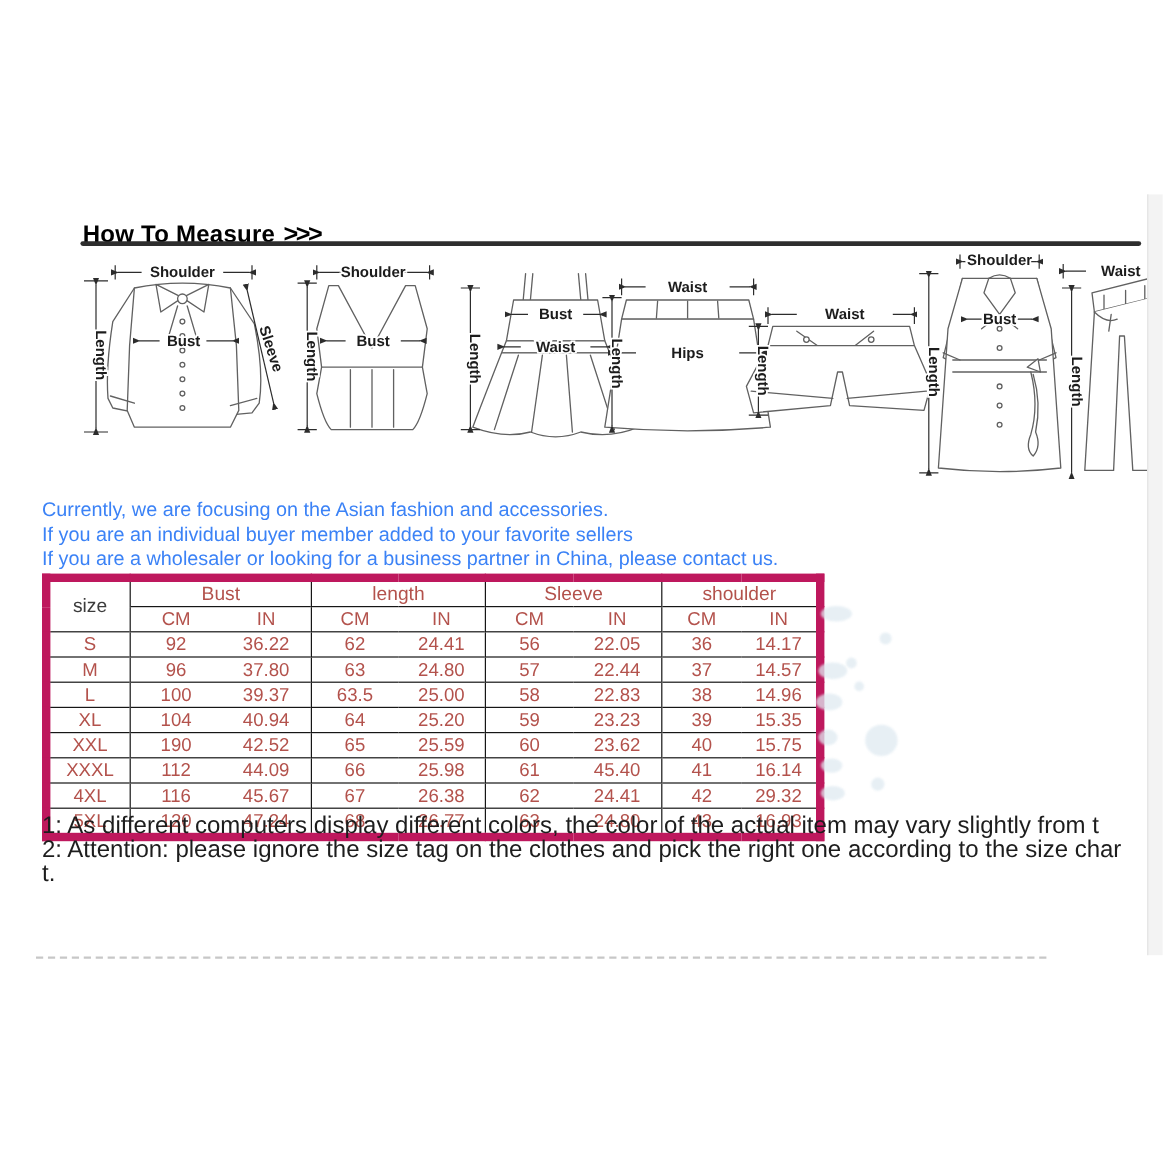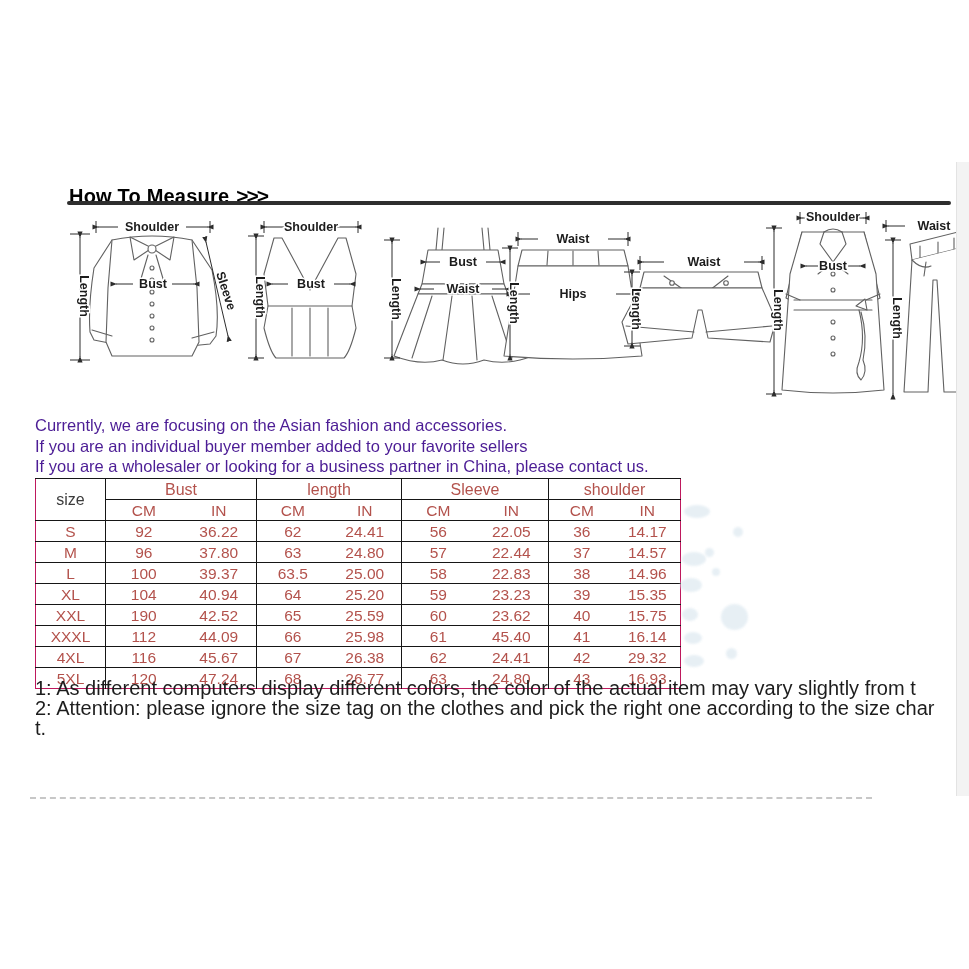--- a/index.html
+++ b/index.html
@@ -7,27 +7,27 @@
         font-family:"Liberation Sans",sans-serif;color:#1d1d1d;}
   
   .h2m{position:absolute;top:168px;left:69px;font-size:20px;font-weight:800;
        color:#000000;letter-spacing:.2px;white-space:nowrap;margin-top:16px;}
   .h2m .arrows{font-weight:900;letter-spacing:-2px;margin-left:7px;font-size:21px;}
   .h2m-rule{position:absolute;top:201px;left:67px;width:884px;height:4px;background:#2e2e2e;border-radius:2px;}
   
   .diagrams{position:absolute;top:210px;left:60px;width:896px;height:196px;}
   .diagrams svg{display:block;}
   
-  .intro{position:absolute;top:415px;left:35px;font-size:16.5px;line-height:20.5px;color:#4c1d95;}
+  .intro{position:absolute;top:415px;left:35px;font-size:16.5px;line-height:20.5px;color:#3b82f6;}
   
   .size-table{position:absolute;top:478px;left:35px;border-collapse:collapse;table-layout:fixed;
               width:645px;font-size:15.5px;color:#b3524c;background:#fff;}
   .size-table th,.size-table td{border:0;border-top:1px solid #161616;padding:0;margin:0;
               text-align:center;height:20px;line-height:19px;font-weight:400;overflow:hidden;}
-  .size-table{border:1px solid #be185d;}
+  .size-table{border:7px solid #be185d;}
   .size-table th.size-h{color:#3c3c3c;font-size:16px;}
   .size-table th.grp{border-left:1px solid #161616;color:#b3524c;font-size:16px;}
   .size-table tr.units th:nth-child(odd){border-left:1px solid #161616;}
   .size-table tbody td:nth-child(even){border-left:1px solid #161616;}
   
   .notes{position:absolute;top:679px;left:35px;font-size:20px;line-height:19.9px;color:#1d1d1d;}
   .dashline{position:absolute;top:797px;left:30px;width:842px;height:0;border-top:2px dashed #c7c7c7;}
   
   .wm{position:absolute;border-radius:50%;background:#dfeaf1;opacity:.75;filter:blur(1px);}
   

